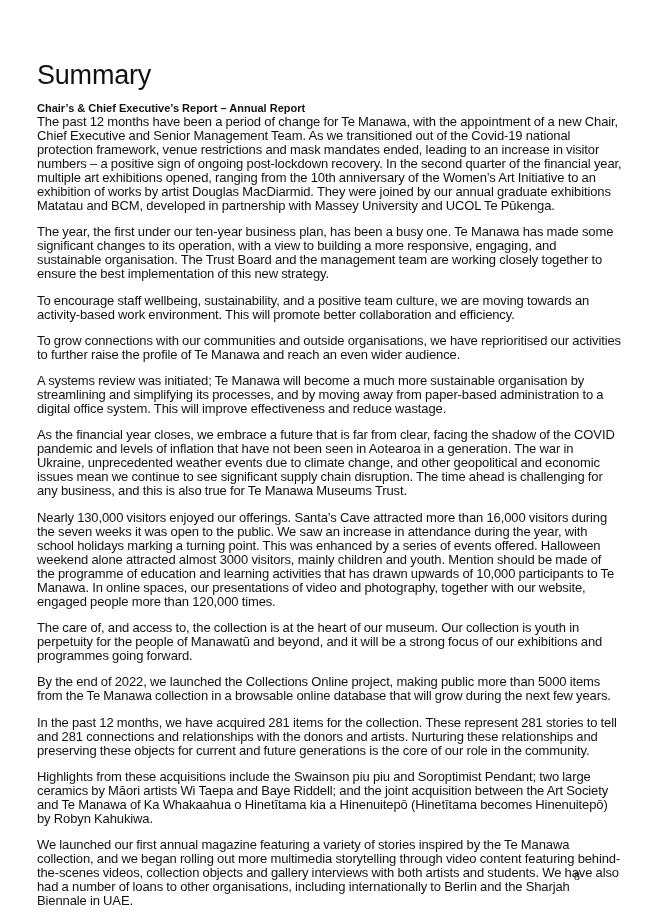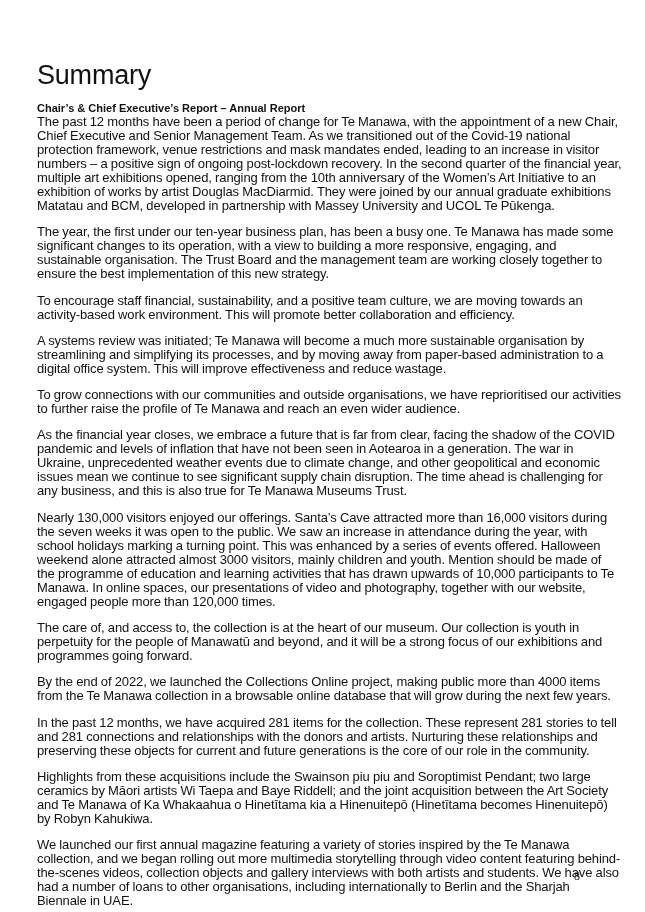--- a/index.html
+++ b/index.html
@@ -51,25 +51,25 @@
   }
 </style>
 </head>
 <body>
 
 <div class="page">
   <h1 class="title">Summary</h1>
   <div class="subtitle">Chair’s &amp; Chief Executive’s Report – Annual Report</div>
   <p class="para">The past 12 months have been a period of change for Te Manawa, with the appointment of a new Chair, Chief Executive and Senior Management Team. As we transitioned out of the Covid-19 national protection framework, venue restrictions and mask mandates ended, leading to an increase in visitor numbers – a positive sign of ongoing post-lockdown recovery. In the second quarter of the financial year, multiple art exhibitions opened, ranging from the 10th anniversary of the Women’s Art Initiative to an exhibition of works by artist Douglas MacDiarmid. They were joined by our annual graduate exhibitions Matatau and BCM, developed in partnership with Massey University and UCOL Te Pūkenga.</p>
   <p class="para">The year, the first under our ten-year business plan, has been a busy one. Te Manawa has made some significant changes to its operation, with a view to building a more responsive, engaging, and sustainable organisation. The Trust Board and the management team are working closely together to ensure the best implementation of this new strategy.</p>
-  <p class="para">To encourage staff financial, sustainability, and a positive team culture, we are moving towards an activity-based work environment. This will promote better collaboration and efficiency.</p>
+  <p class="para">To encourage staff wellbeing, sustainability, and a positive team culture, we are moving towards an activity-based work environment. This will promote better collaboration and efficiency.</p>
+  <p class="para">To grow connections with our communities and outside organisations, we have reprioritised our activities to further raise the profile of Te Manawa and reach an even wider audience.</p>
   <p class="para">A systems review was initiated; Te Manawa will become a much more sustainable organisation by streamlining and simplifying its processes, and by moving away from paper-based administration to a digital office system. This will improve effectiveness and reduce wastage.</p>
-  <p class="para">To grow connections with our communities and outside organisations, we have reprioritised our activities to further raise the profile of Te Manawa and reach an even wider audience.</p>
   <p class="para">As the financial year closes, we embrace a future that is far from clear, facing the shadow of the COVID pandemic and levels of inflation that have not been seen in Aotearoa in a generation. The war in Ukraine, unprecedented weather events due to climate change, and other geopolitical and economic issues mean we continue to see significant supply chain disruption. The time ahead is challenging for any business, and this is also true for Te Manawa Museums Trust.</p>
   <p class="para">Nearly 130,000 visitors enjoyed our offerings. Santa’s Cave attracted more than 16,000 visitors during the seven weeks it was open to the public. We saw an increase in attendance during the year, with school holidays marking a turning point. This was enhanced by a series of events offered. Halloween weekend alone attracted almost 3000 visitors, mainly children and youth. Mention should be made of the programme of education and learning activities that has drawn upwards of 10,000 participants to Te Manawa. In online spaces, our presentations of video and photography, together with our website, engaged people more than 120,000 times.</p>
   <p class="para">The care of, and access to, the collection is at the heart of our museum. Our collection is youth in perpetuity for the people of Manawatū and beyond, and it will be a strong focus of our exhibitions and programmes going forward.</p>
-  <p class="para">By the end of 2022, we launched the Collections Online project, making public more than 4000 items from the Te Manawa collection in a browsable online database that will grow during the next few years.</p>
+  <p class="para">By the end of 2022, we launched the Collections Online project, making public more than 5000 items from the Te Manawa collection in a browsable online database that will grow during the next few years.</p>
   <p class="para">In the past 12 months, we have acquired 281 items for the collection. These represent 281 stories to tell and 281 connections and relationships with the donors and artists. Nurturing these relationships and preserving these objects for current and future generations is the core of our role in the community.</p>
   <p class="para">Highlights from these acquisitions include the Swainson piu piu and Soroptimist Pendant; two large ceramics by Māori artists Wi Taepa and Baye Riddell; and the joint acquisition between the Art Society and Te Manawa of Ka Whakaahua o Hinetītama kia a Hinenuitepō (Hinetītama becomes Hinenuitepō) by Robyn Kahukiwa.</p>
   <p class="para">We launched our first annual magazine featuring a variety of stories inspired by the Te Manawa collection, and we began rolling out more multimedia storytelling through video content featuring behind-the-scenes videos, collection objects and gallery interviews with both artists and students. We have also had a number of loans to other organisations, including internationally to Berlin and the Sharjah Biennale in UAE.</p>
 </div>
 
 <div class="page-number">8</div>
 
 </body></html>

